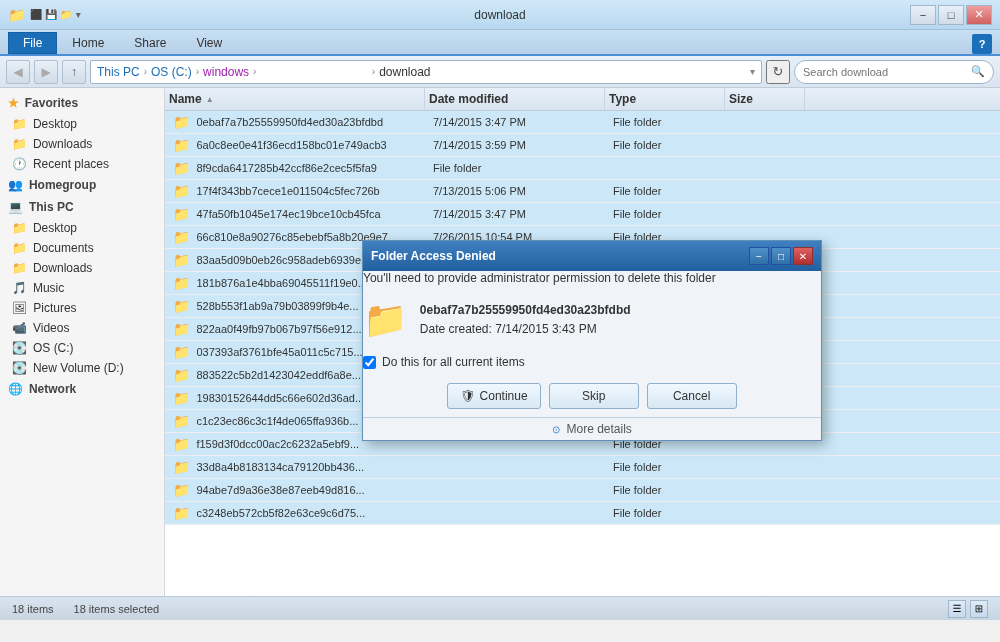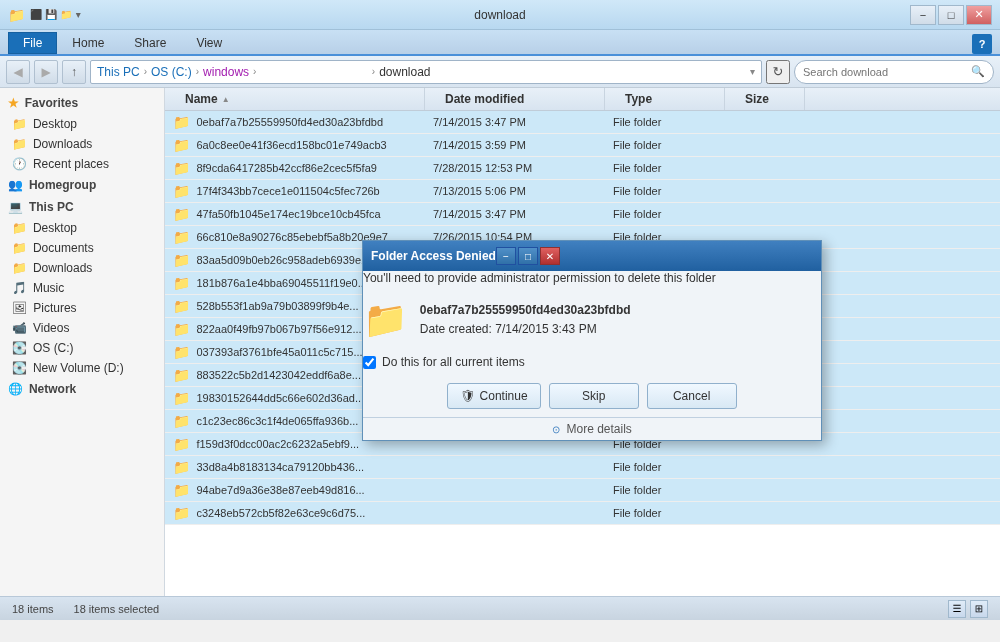--- a/index.html
+++ b/index.html
@@ -170,21 +170,21 @@
     .column-header {
       display: grid;
       grid-template-columns: 260px 180px 120px 80px;
       background: linear-gradient(to bottom, #e8f0f8, #d8e4f0);
       border-bottom: 1px solid #c0ccd8;
       position: sticky;
       top: 0;
       z-index: 5;
     }
     .col-header {
-      padding: 4px 20px;
+      padding: 4px 4px;
       font-size: 12px;
       font-weight: bold;
       color: #333;
       border-right: 1px solid #c8d4e0;
       cursor: pointer;
       display: flex;
       align-items: center;
       gap: 4px;
     }
     .col-sort { font-size: 8px; color: #888; }
@@ -247,20 +247,21 @@
       width: 460px;
       background: #f0f4f8;
       border: 1px solid #6090b8;
       box-shadow: 4px 4px 12px rgba(0,0,0,0.3);
     }
     .dialog-title-bar {
       background: linear-gradient(to bottom, #4080c0, #2060a0);
       height: 30px;
       display: flex;
       align-items: center;
+      justify-content: space-between;
       padding: 0 8px;
       color: white;
     }
     .dialog-title-text { font-size: 12px; font-weight: bold; }
     .dialog-title-buttons { display: flex; gap: 2px; }
     .dialog-btn-small {
       width: 20px; height: 18px;
       display: flex; align-items: center; justify-content: center;
       font-size: 10px; cursor: pointer;
       background: linear-gradient(to bottom, #5090c8, #3070a8);
@@ -485,21 +486,20 @@
       </div>
       <div class="file-cell">7/14/2015 3:59 PM</div>
       <div class="file-cell">File folder</div>
       <div class="file-cell"></div>
     </div>
         <div class="file-row selected">
       <div class="file-cell">
         <span class="file-icon">📁</span>
         <span>8f9cda6417285b42ccf86e2cec5f5fa9</span>
       </div>
-      <div class="file-cell">7/28/2015 12:53 PM</div>
       <div class="file-cell">File folder</div>
       <div class="file-cell"></div>
     </div>
         <div class="file-row selected">
       <div class="file-cell">
         <span class="file-icon">📁</span>
         <span>17f4f343bb7cece1e011504c5fec726b</span>
       </div>
       <div class="file-cell">7/13/2015 5:06 PM</div>
       <div class="file-cell">File folder</div>

